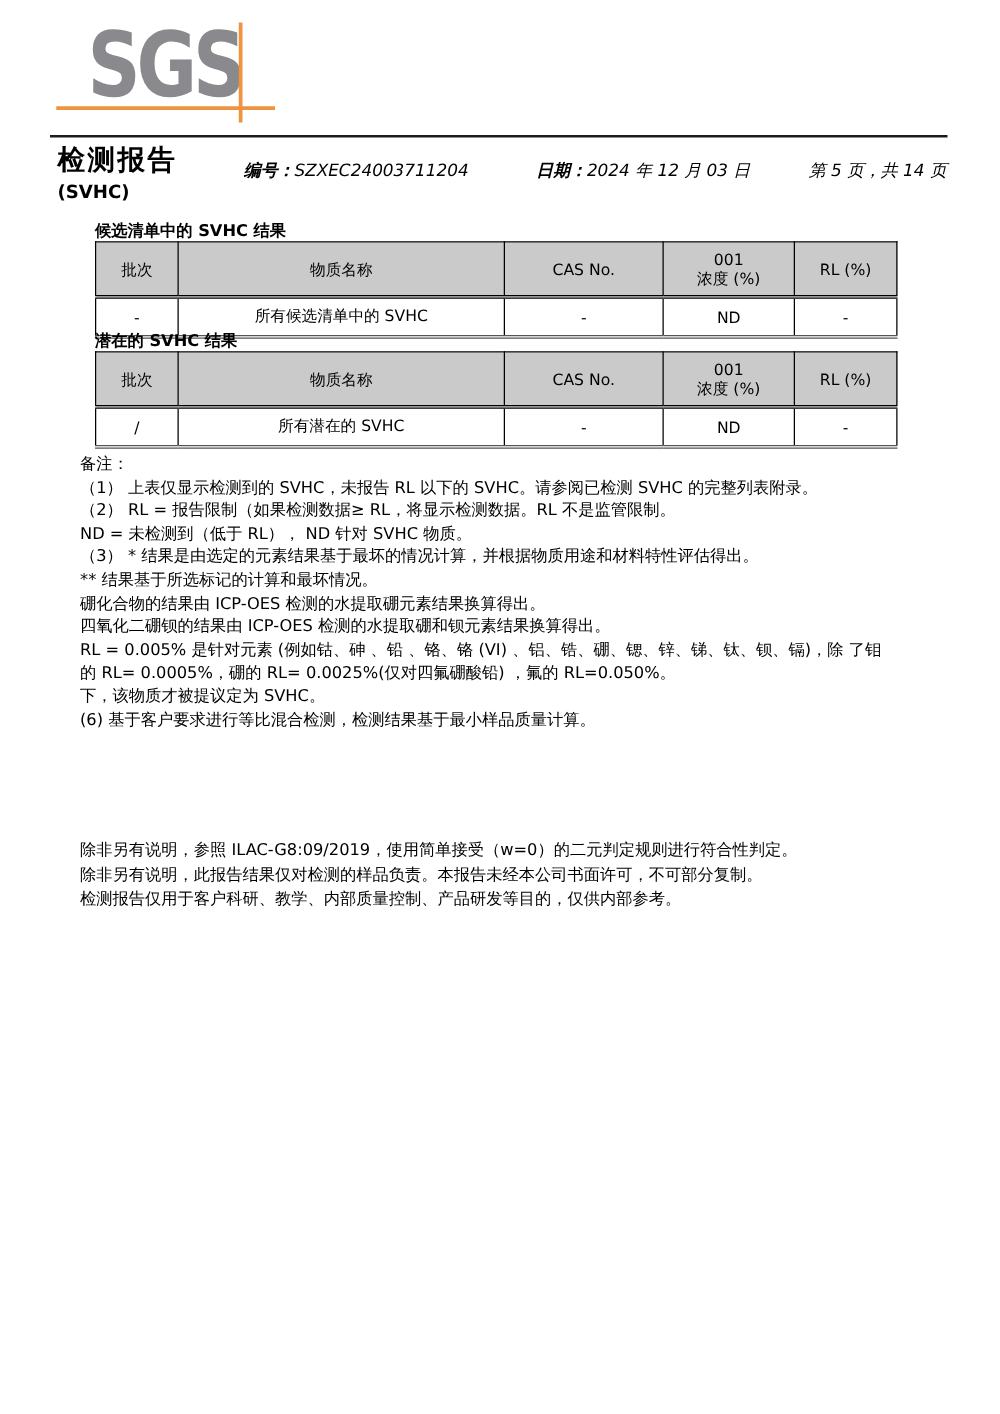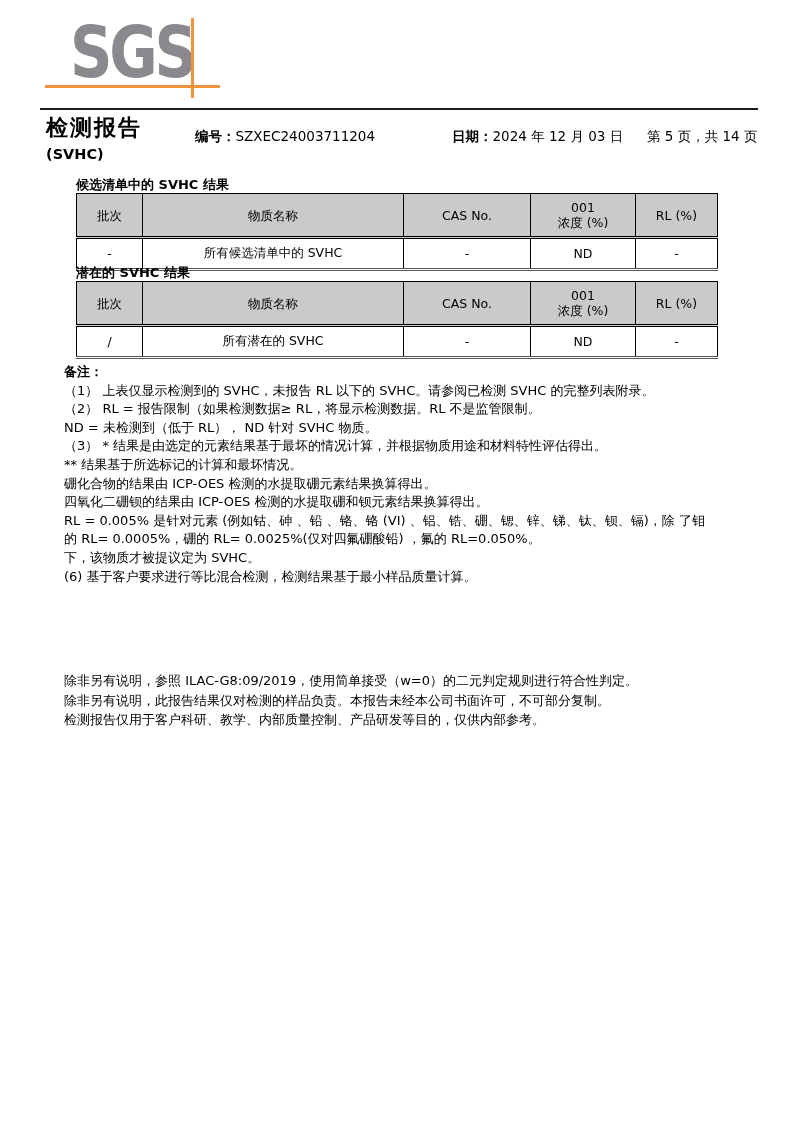--- a/index.html
+++ b/index.html
@@ -15,45 +15,45 @@
     color:#8a898d; letter-spacing:-4px; line-height:1;
     transform:scaleX(0.82); transform-origin:0 0;
   }
   .logo-underline { position:absolute; left:45px; top:85px; width:175px; height:3px; background:#f0933f; }
   .logo-vline     { position:absolute; left:191px; top:18px; width:3px; height:80px; background:#f0933f; }
   .top-rule { position:absolute; left:40px; top:108px; width:718px; height:2px; background:#1c1c1c; }
 
   
   .report-title { position:absolute; left:46px; top:113px; font-size:22px; font-weight:bold; letter-spacing:2px; }
   .report-subtitle { position:absolute; left:46px; top:146px; font-size:14.5px; font-weight:bold; }
-  .hdr-field { position:absolute; top:128px; font-size:13.5px; white-space:nowrap; }
+  .hdr-field { position:absolute; top:128px; font-size:13.5px; white-space:nowrap;font-style:italic; }
   .hdr-field .lbl { font-weight:bold; }
   .hdr-no   { left:195px; }
-  .hdr-date { left:452px; }
+  .hdr-date { left:429px; }
   .hdr-page { left:647px; }
 
   
   .tbl-title { position:absolute; left:76px; font-size:13px; font-weight:bold; white-space:nowrap; }
   .tbl-wrap { position:absolute; left:76px; }
   table.rtable { border-collapse:collapse; table-layout:fixed; }
   table.rtable th, table.rtable td {
     border:1px solid #000; text-align:center; vertical-align:middle;
     font-size:12.5px; font-weight:normal; padding:6px;
   }
   table.rtable th {
     background:#cacaca; height:36px; line-height:15px;
     border-bottom:3px double #000; white-space:pre-line;
   }
   table.rtable td { height:22px; border-bottom:3px double #555; }
   .c1{width:66px}.c2{width:261px}.c3{width:127px}.c4{width:105px}.c5{width:82px}
 
   
   .notes { position:absolute; left:64px; top:363px; font-size:13px; line-height:18.6px; }
   .notes div { white-space:nowrap; }
-  .notes .nt { font-weight:bold; }
+  .notes .nt { font-weight:normal; }
 
   .statements { position:absolute; left:64px; top:671px; font-size:13px; line-height:19.6px; }
   .statements div { white-space:nowrap; }
 
   
   .stamp-svg { position:absolute; left:70px; top:960px; }
   .stamp-company { position:absolute; left:61px; top:1051px; color:#a8a29b; line-height:10px; white-space:nowrap; }
   .stamp-company .l1 { font-size:7.4px; }
   .stamp-company .l2 { font-size:7.0px; padding-left:5px; }
 

